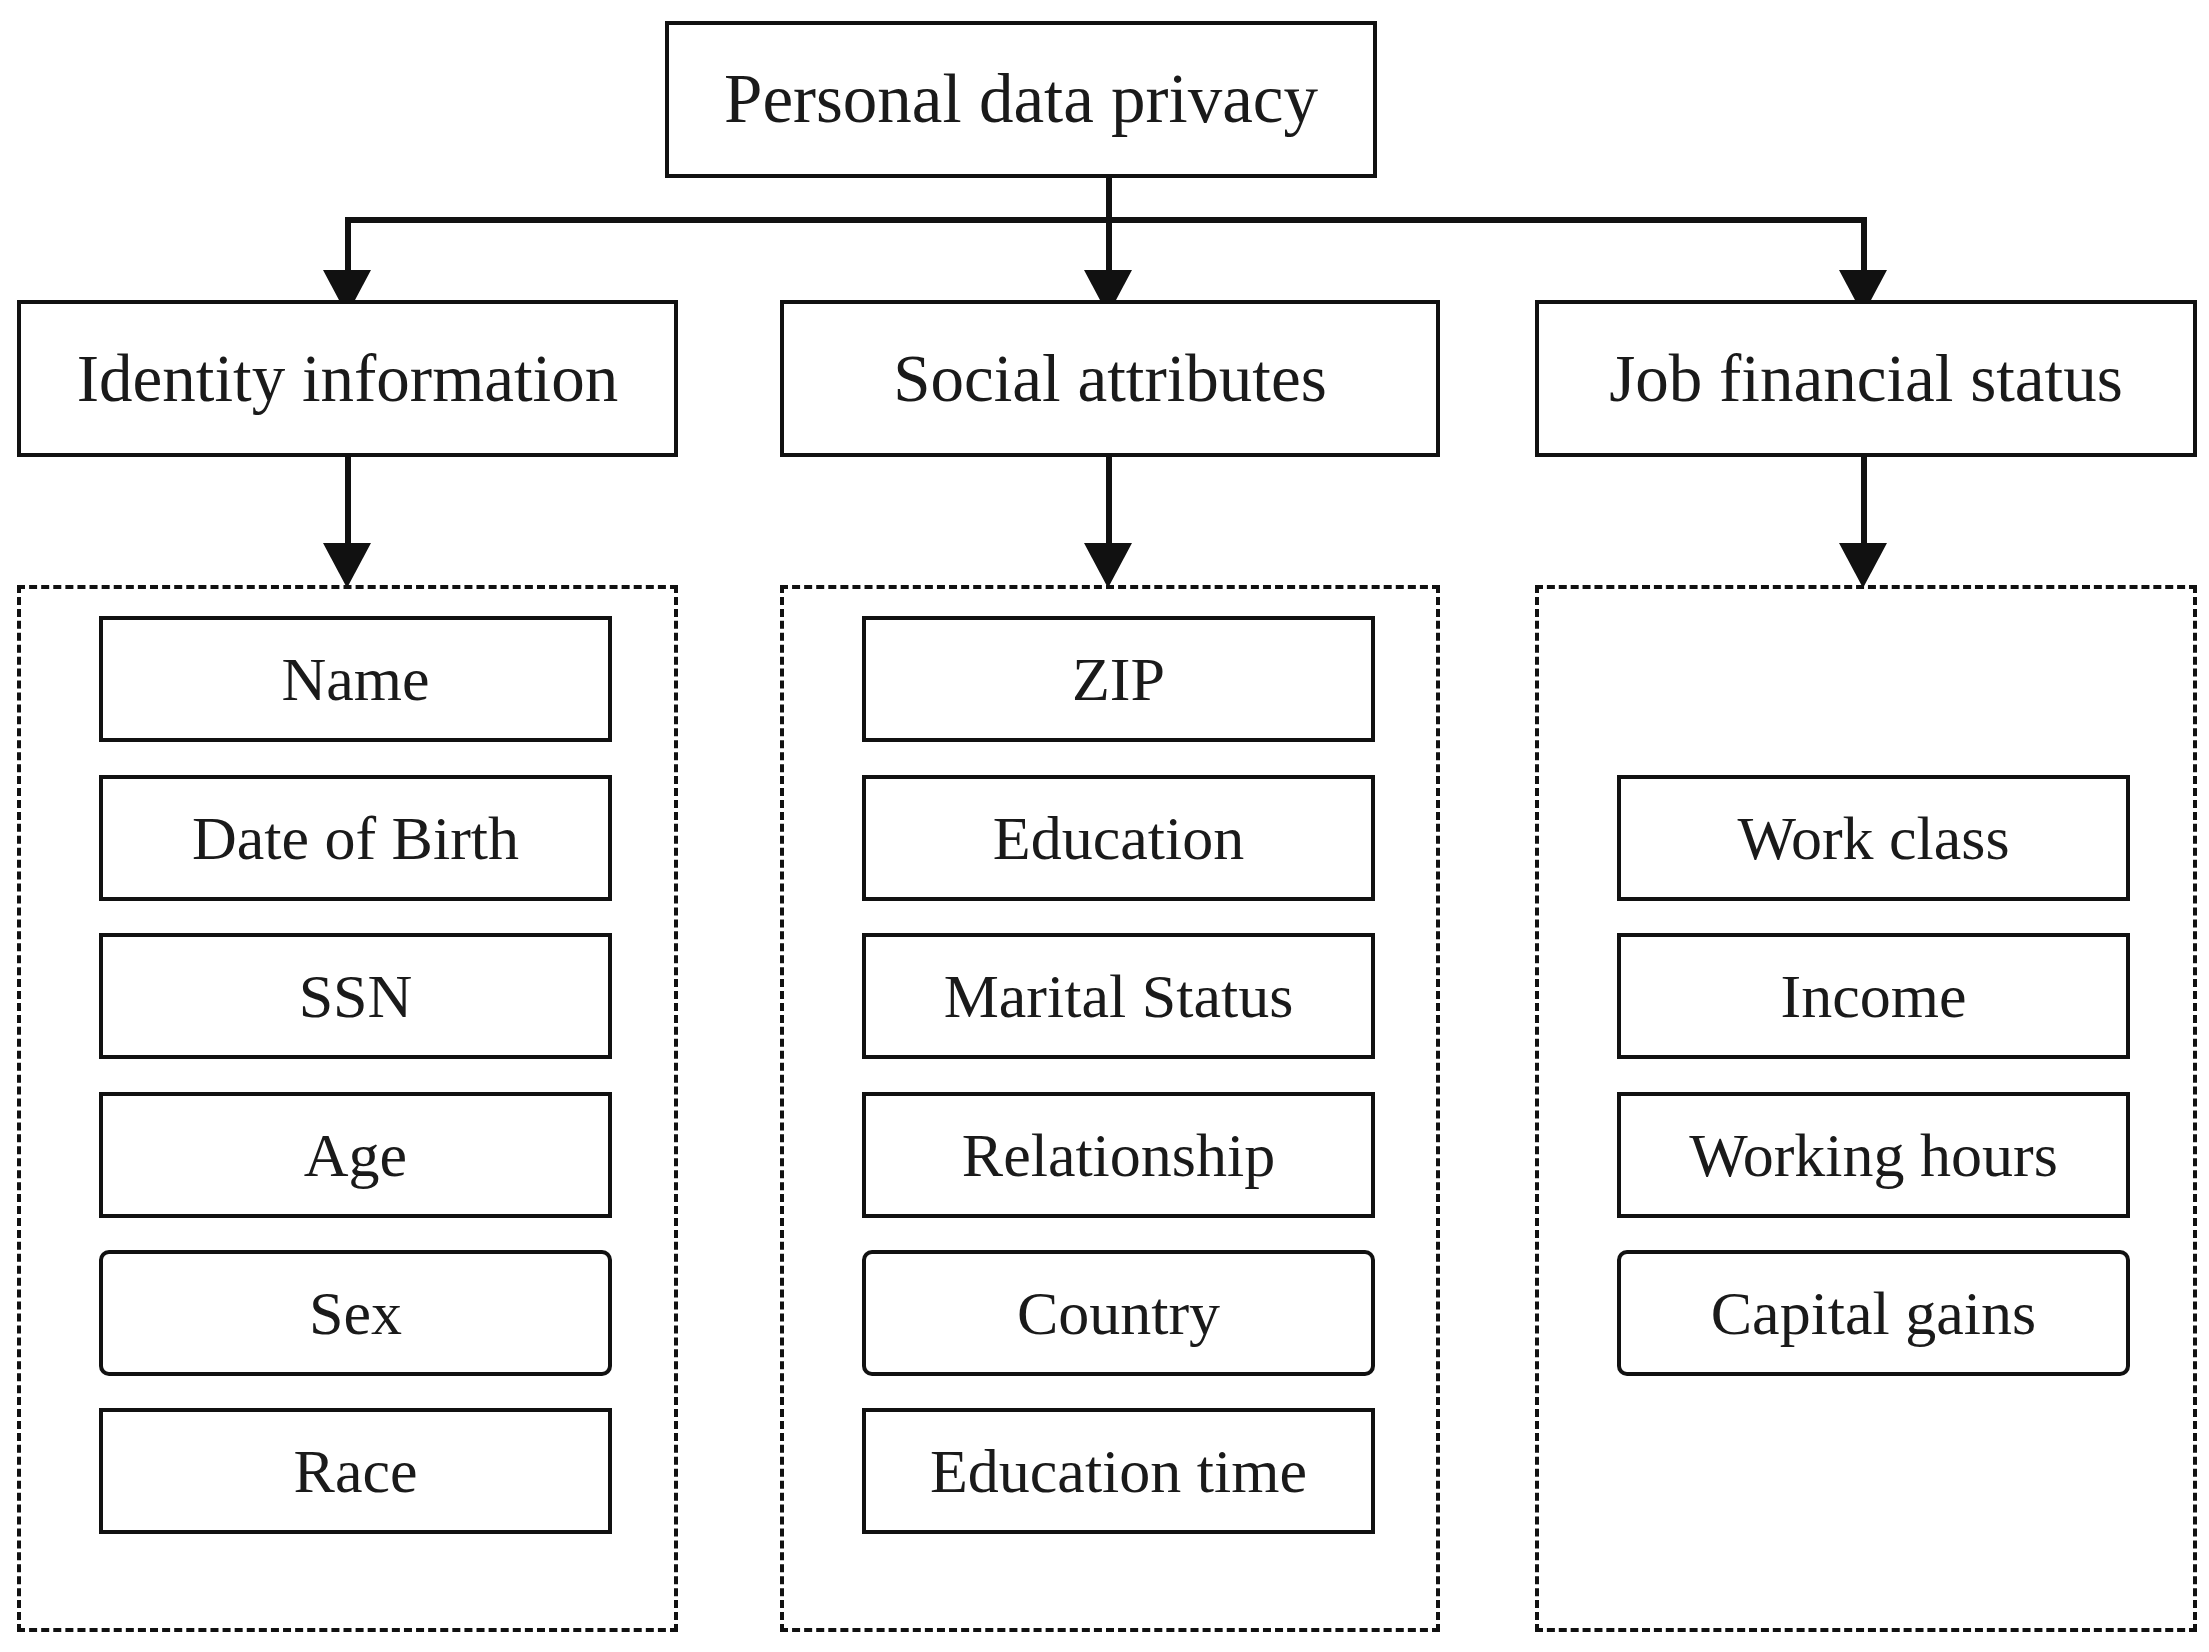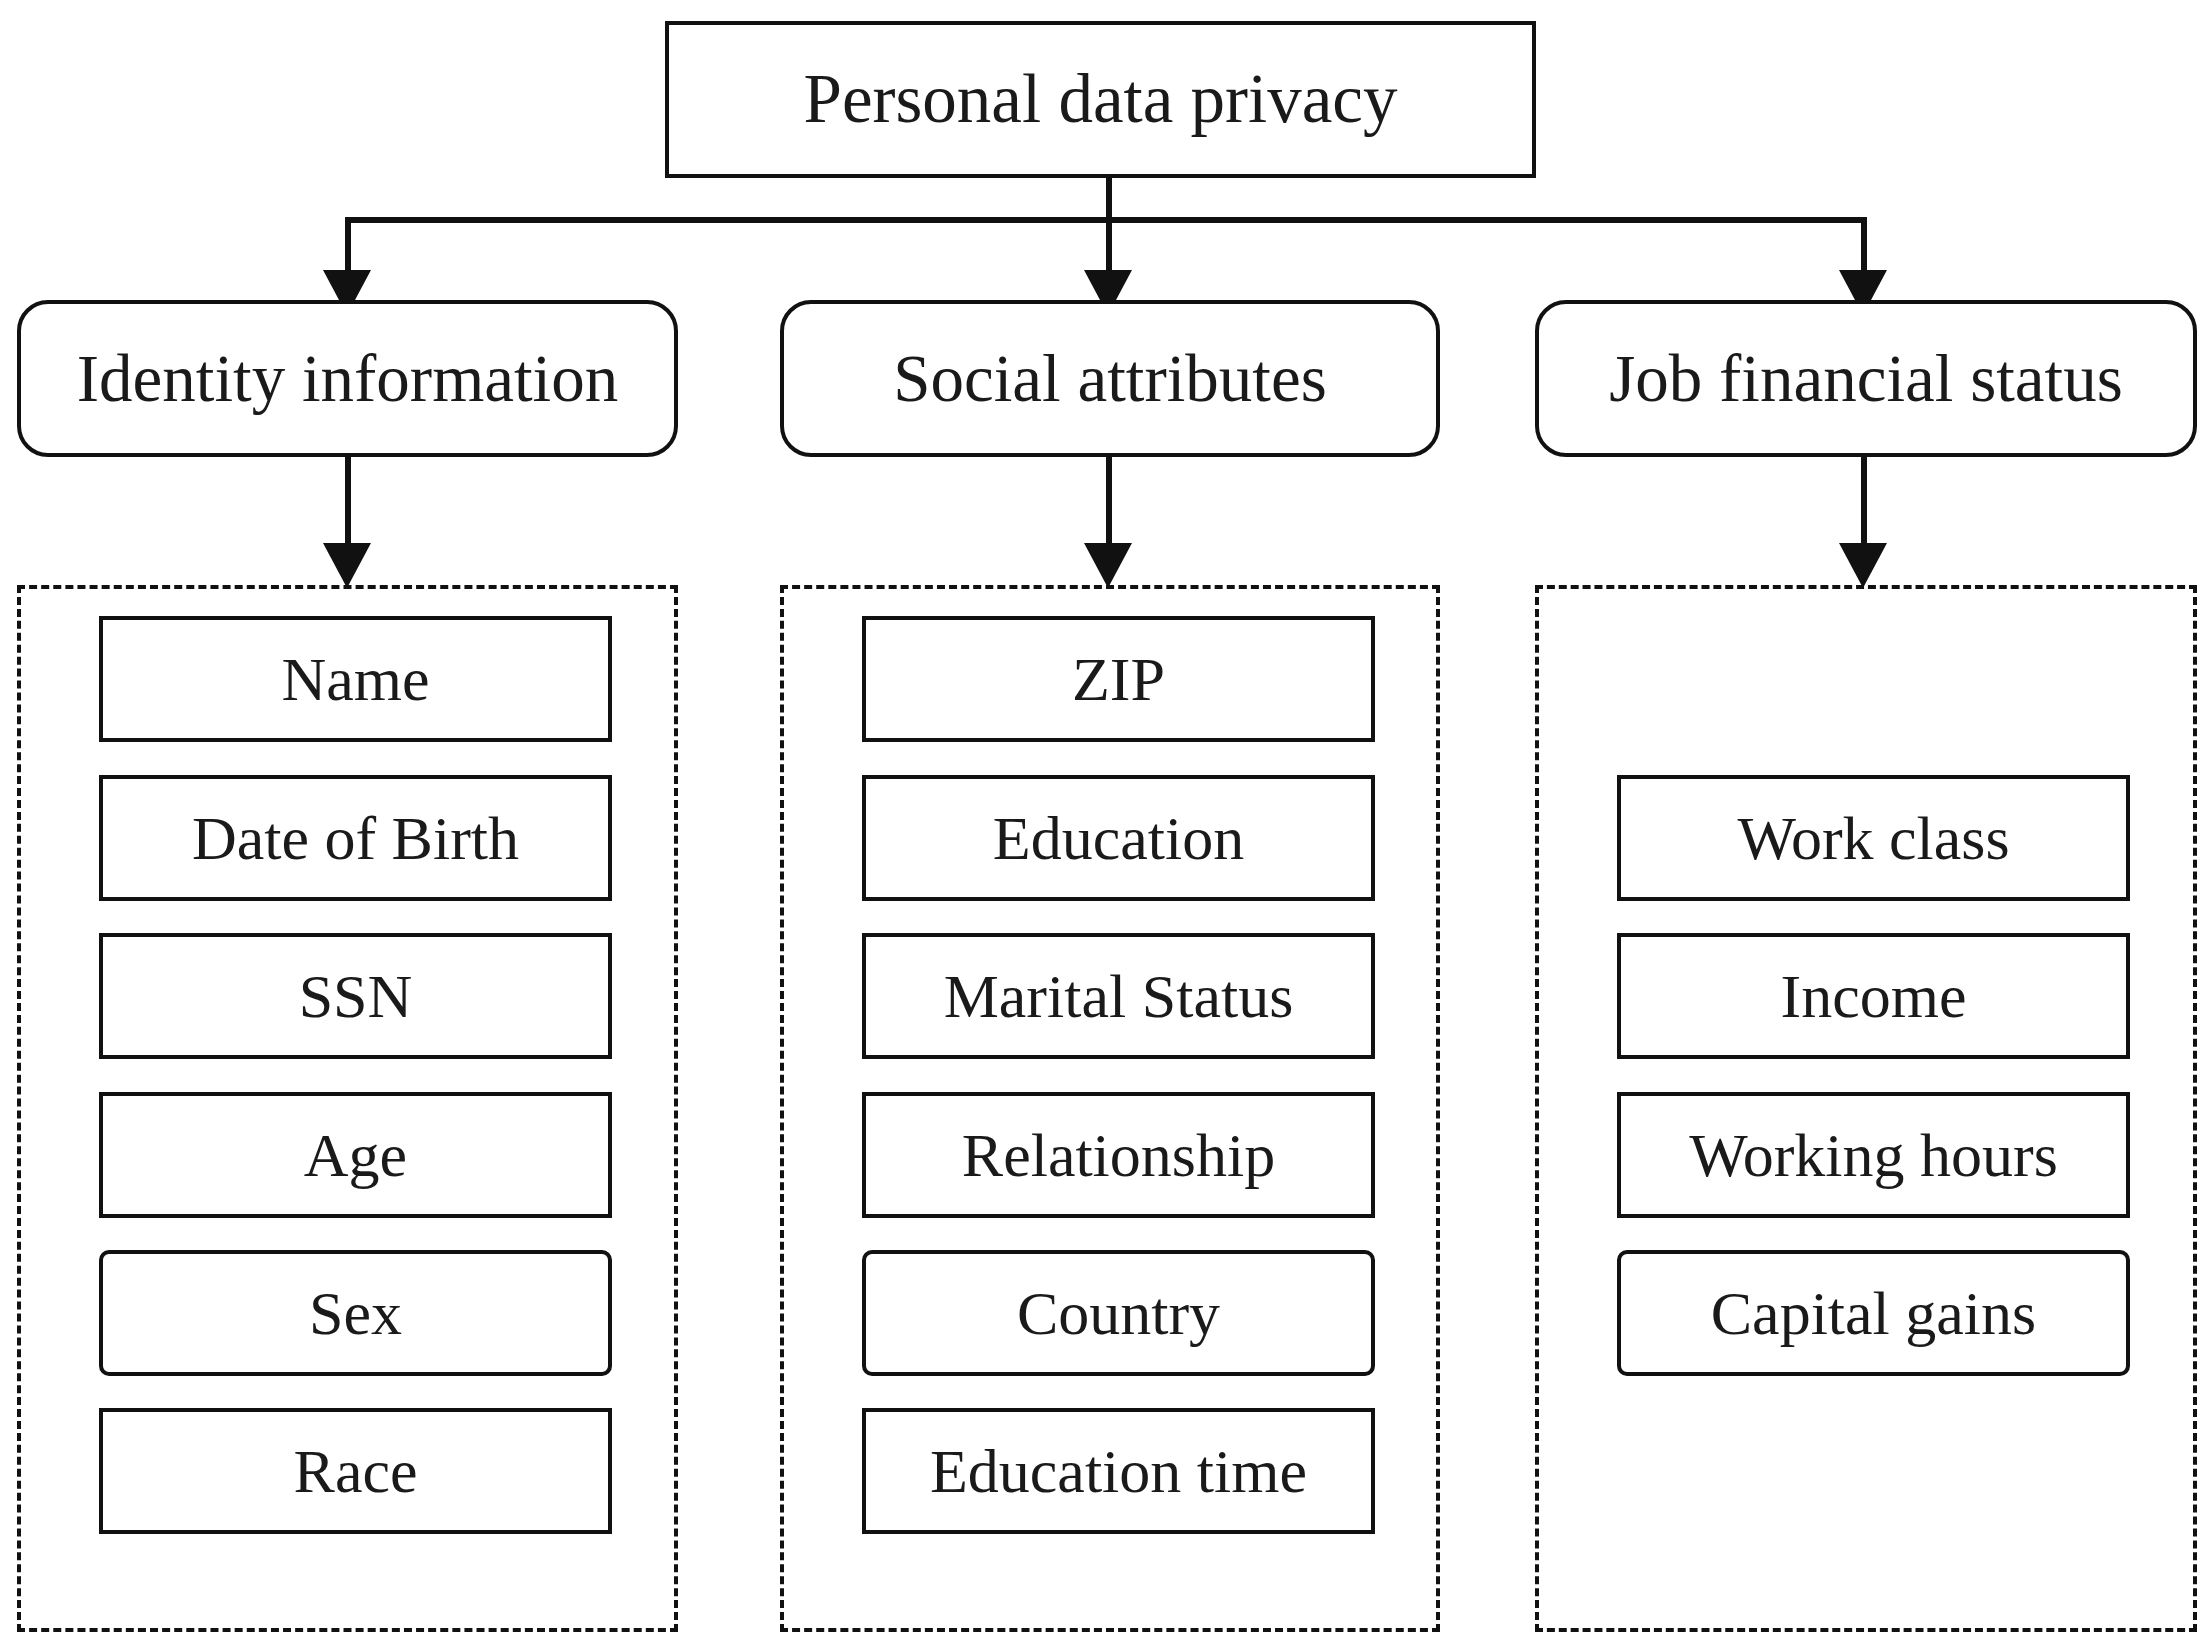--- a/index.html
+++ b/index.html
@@ -28,31 +28,30 @@
     justify-content: center;
     text-align: center;
     line-height: 1.05;
     white-space: nowrap;
   }
 
   
   #root-node {
     left: 665px;
     top: 20.6px;
-    width: 871px;
+    width: 712px;
     height: 157px;
     font-size: 69px;
   }
 
   
   .cat-node {
     top: 300px;
     height: 157px;
     font-size: 67px;
-    border-radius: 31px;
   }
   #cat-node-0 { left: 17px;   width: 661px; }
   #cat-node-1 { left: 780px;  width: 660px; }
   #cat-node-2 { left: 1535px; width: 662px; }
 
   
   .group-box {
     position: absolute;
     box-sizing: border-box;
     border: 4.7px dashed #111111;

